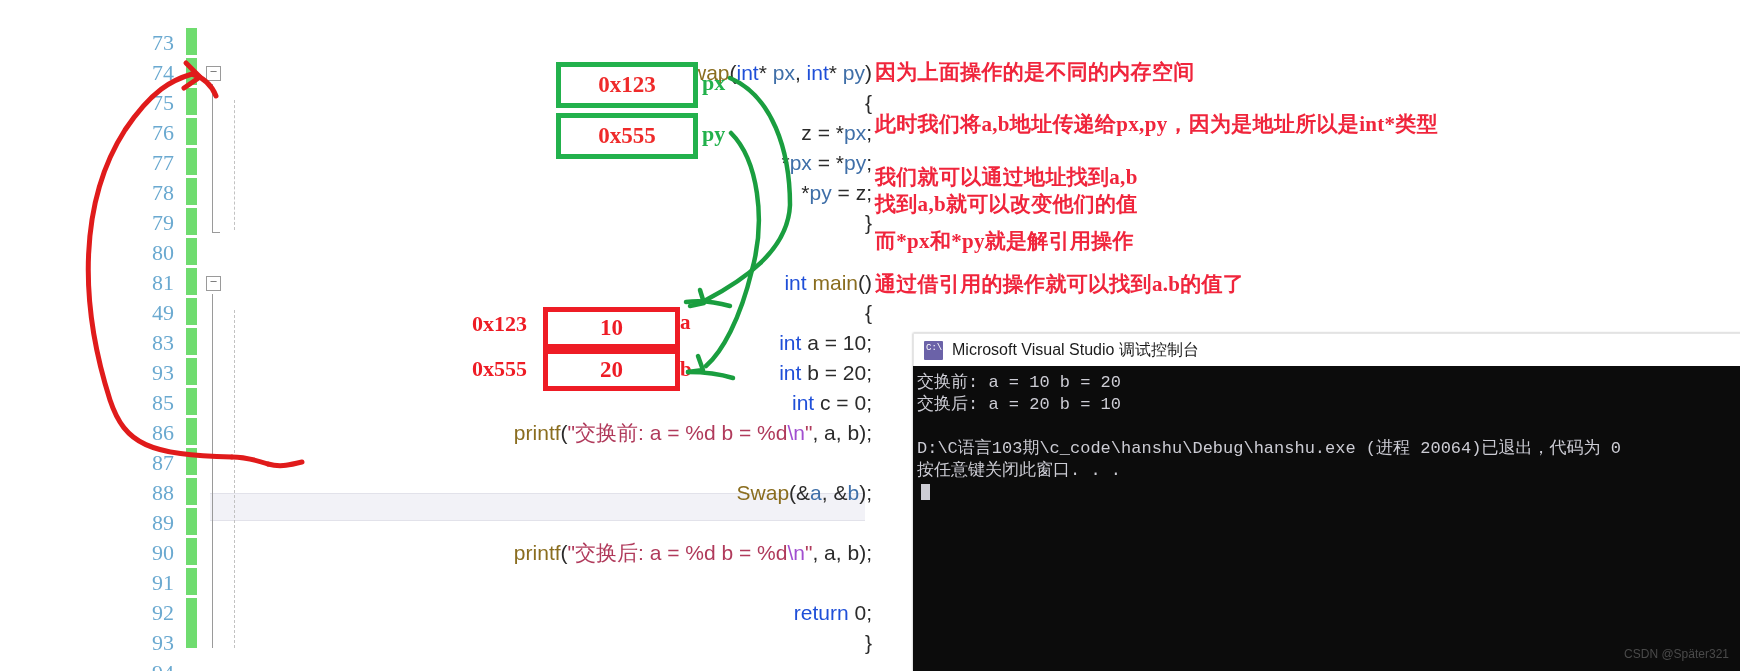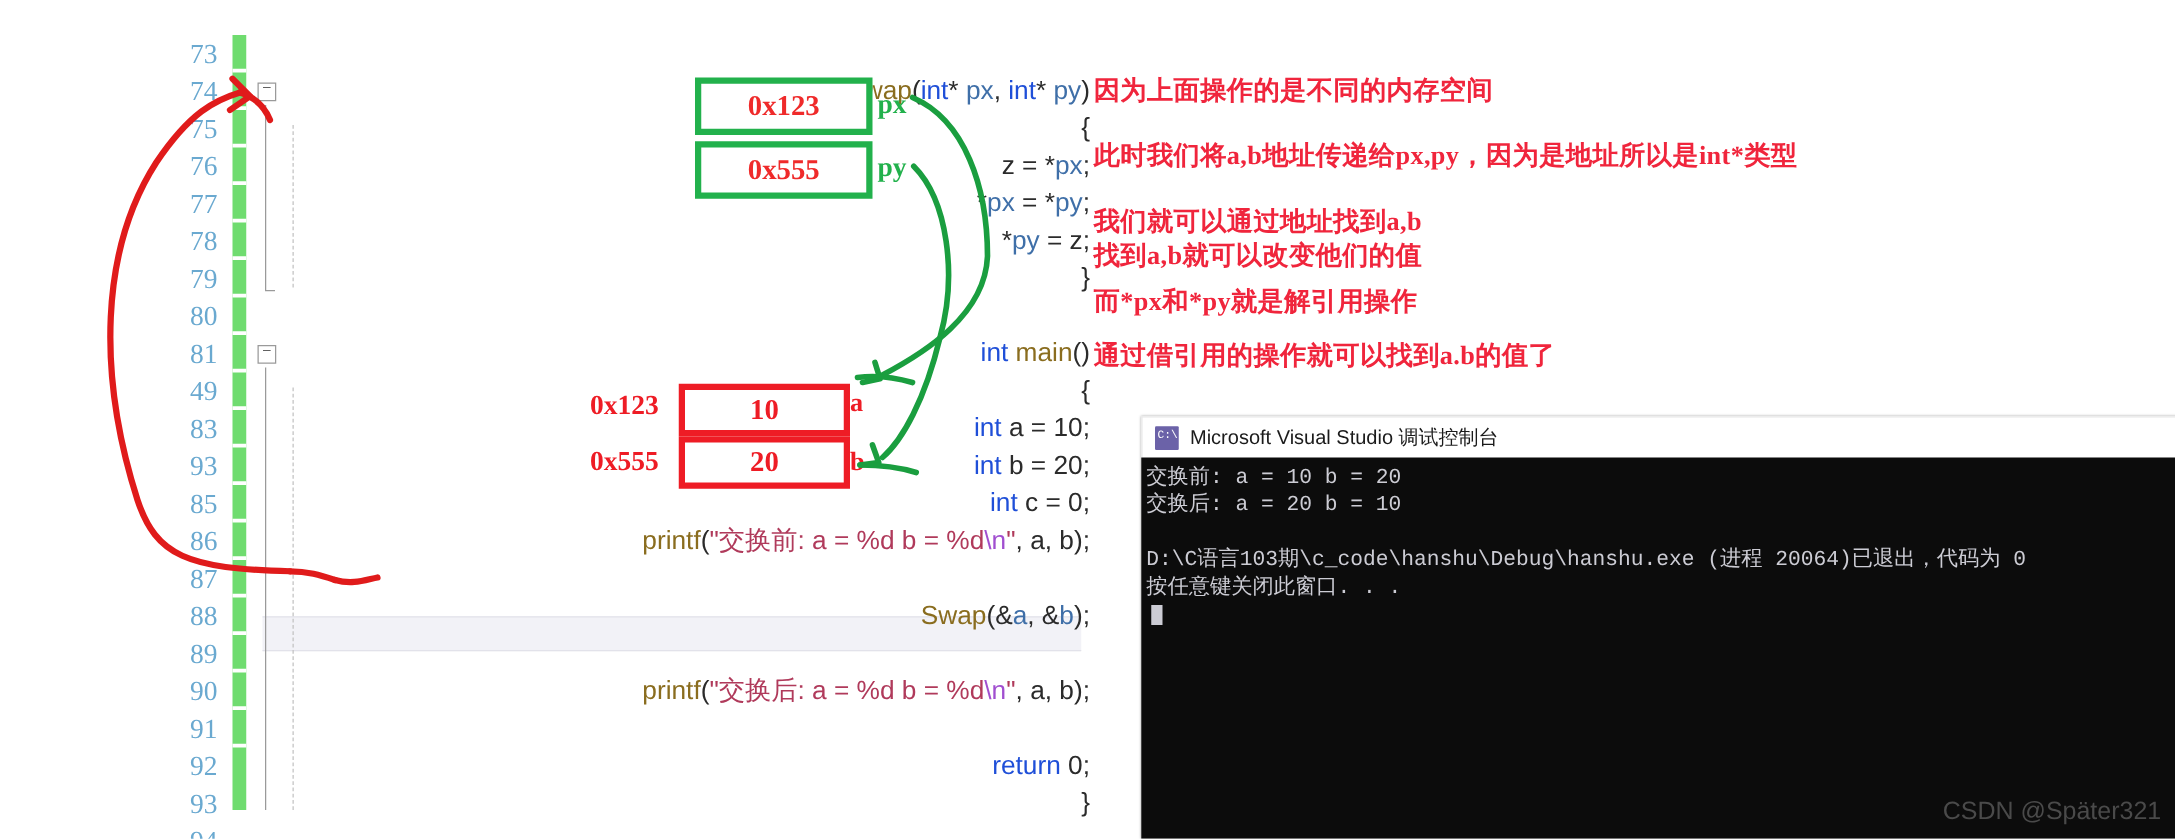--- a/index.html
+++ b/index.html
@@ -90,21 +90,21 @@
          flex:0 0 auto;}
   .cicon:after{content:"C:\\";position:absolute;left:2px;top:3px;color:#fff;font-size:9px;
                font-family:"Liberation Mono",monospace;line-height:9px;}
   .ctitle{font-family:"Liberation Sans", sans-serif;font-size:16px;color:#1b1b1b;}
   .cbody{position:absolute;left:0;top:33px;width:830px;height:305px;background:#0c0c0c;
          padding:6px 0 0 4px;box-sizing:border-box;overflow:hidden;}
   .cline{font-family:"Liberation Mono", monospace;font-size:17px;color:#ccccd4;
          line-height:22px;white-space:pre;}
   .cblank{height:22px;}
   .ccursor{width:9px;height:16px;background:#ccccd4;margin-left:4px;margin-top:2px;}
-  .watermark{position:absolute;right:14px;bottom:10px;color:#4a4a4a;font-size:20px;
+  .watermark{position:absolute;right:14px;bottom:10px;color:#4a4a4a;font-size:12px;
              font-family:"Liberation Sans",sans-serif;}
 
   svg.overlay{position:absolute;left:0;top:0;width:1740px;height:671px;pointer-events:none;}
 </style>
 </head>
 <body>
 
 <div class="root">
 
   <div id="editor">

